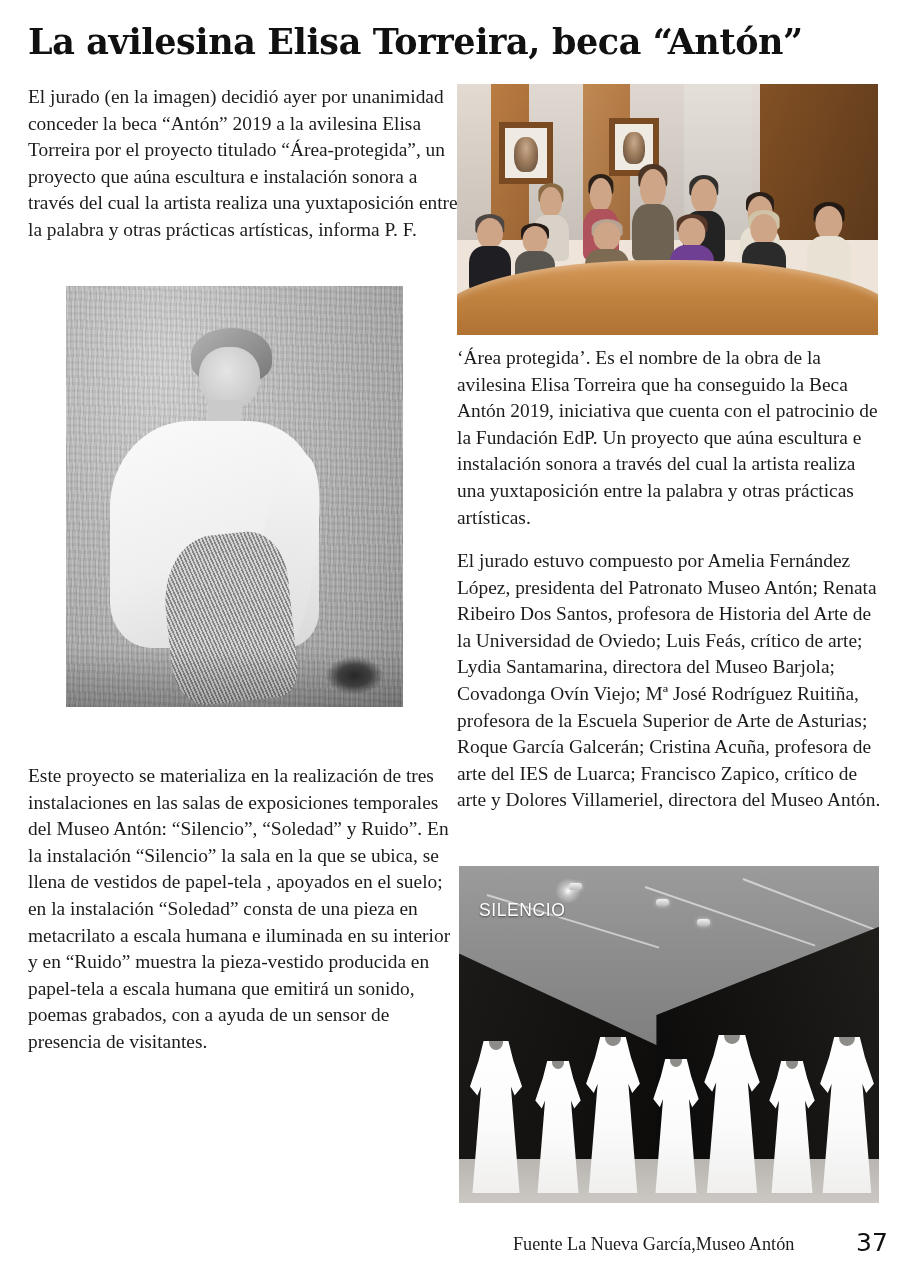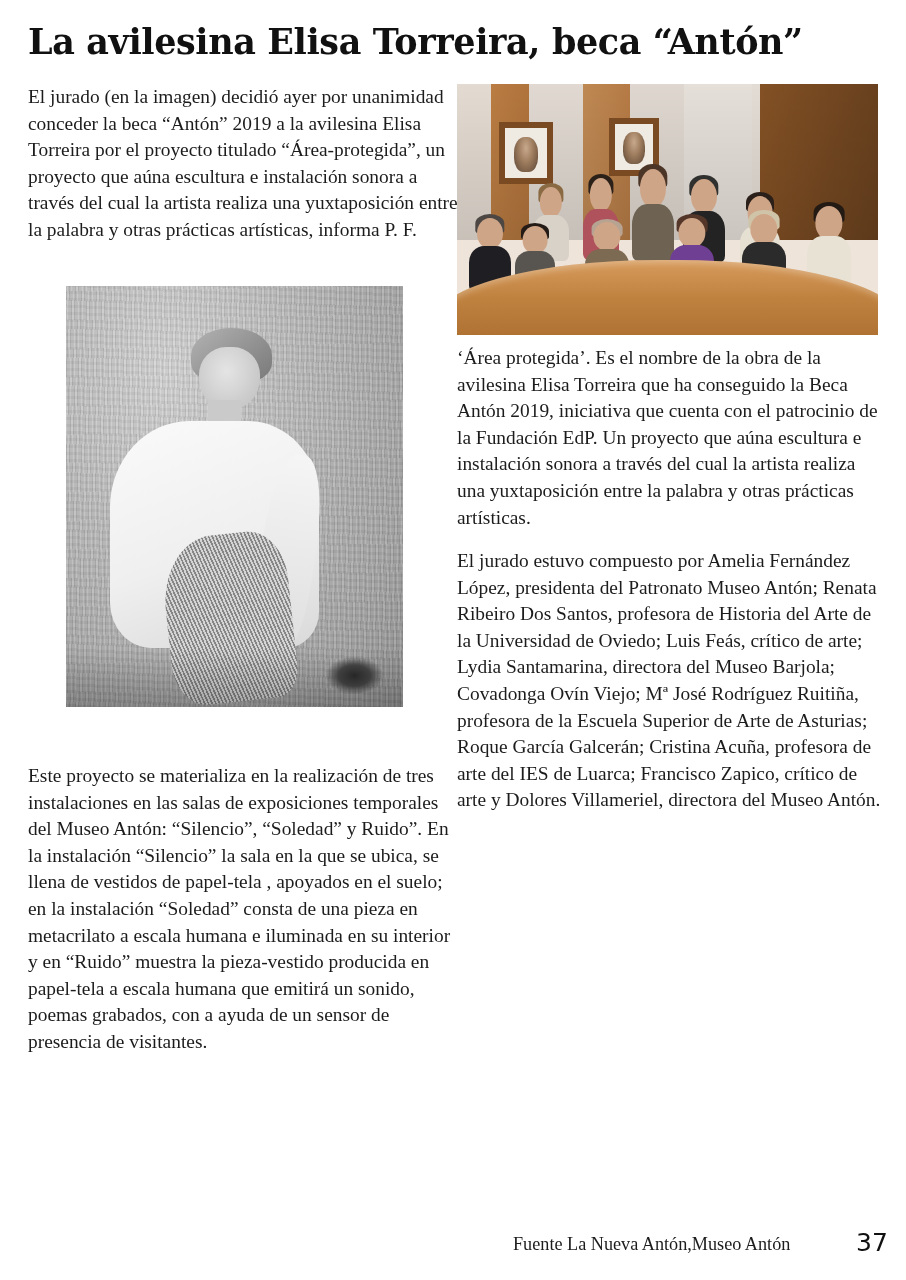--- a/index.html
+++ b/index.html
@@ -392,18 +392,44 @@
     <div class="sitter-leg"></div>
     <div class="sitter-shoe"></div>
     <div class="ground-shadow"></div>
   </div>
 
   <p class="col-text" id="jury-paragraph">El jurado estuvo compuesto por Amelia Fernández López, presidenta del Patronato Museo Antón; Renata Ribeiro Dos Santos, profesora de Historia del Arte de la Universidad de Oviedo; Luis Feás, crítico de arte; Lydia Santamarina, directora del Museo Barjola; Covadonga Ovín Viejo; Mª José Rodríguez Ruitiña, profesora de la Escuela Superior de Arte de Asturias; Roque García Galcerán; Cristina Acuña, profesora de arte del IES de Luarca; Francisco Zapico, crítico de arte y Dolores Villameriel, directora del Museo Antón.</p>
 
   <p class="col-text" id="project-paragraph">Este proyecto se materializa en la realización de tres instalaciones en las salas de exposiciones temporales del Museo Antón: “Silencio”, “Soledad” y Ruido”.
 En la instalación “Silencio” la sala en la que se ubica, se llena de vestidos de papel-tela , apoyados en el suelo; en la instalación “Soledad” consta de una pieza en metacrilato a escala humana e iluminada en su interior y en “Ruido” muestra la pieza-vestido producida en papel-tela a escala humana que emitirá un sonido, poemas grabados, con a ayuda de un sensor de presencia de visitantes.</p>
 
-
-  <div id="footer-source">Fuente La Nueva Antón,Museo Antón</div>
+  <div class="photo" id="photo-installation">
+    <div class="gallery-ceiling"></div>
+
+    <div class="track-rail" style="left:28px; top:28px; width:180px; transform: rotate(17deg);"></div>
+    <div class="track-rail" style="left:186px; top:20px; width:180px; transform: rotate(19deg);"></div>
+    <div class="track-rail" style="left:284px; top:12px; width:150px; transform: rotate(21deg);"></div>
+
+    <div class="lamp-flare" style="left:96px; top:12px;"></div>
+    <div class="spotlight" style="left:110px; top:17px;"></div>
+    <div class="spotlight" style="left:197px; top:33px;"></div>
+    <div class="spotlight" style="left:238px; top:53px;"></div>
+
+    <div class="gallery-wall-left"></div>
+    <div class="gallery-wall-right"></div>
+    <div class="gallery-floor"></div>
+
+    <div class="dress" style="left:6px;   width:62px; height:152px;"></div>
+    <div class="dress" style="left:72px;  width:54px; height:132px;"></div>
+    <div class="dress" style="left:122px; width:64px; height:156px;"></div>
+    <div class="dress" style="left:190px; width:54px; height:134px;"></div>
+    <div class="dress" style="left:240px; width:66px; height:158px;"></div>
+    <div class="dress" style="left:306px; width:54px; height:132px;"></div>
+    <div class="dress" style="left:356px; width:64px; height:156px;"></div>
+
+    <div class="silencio-label">SILENCIO</div>
+  </div>
+
+  <div id="footer-source">Fuente La Nueva García,Museo Antón</div>
 
   <div id="page-number">37</div>
 
 </div>
 
 </body></html>

